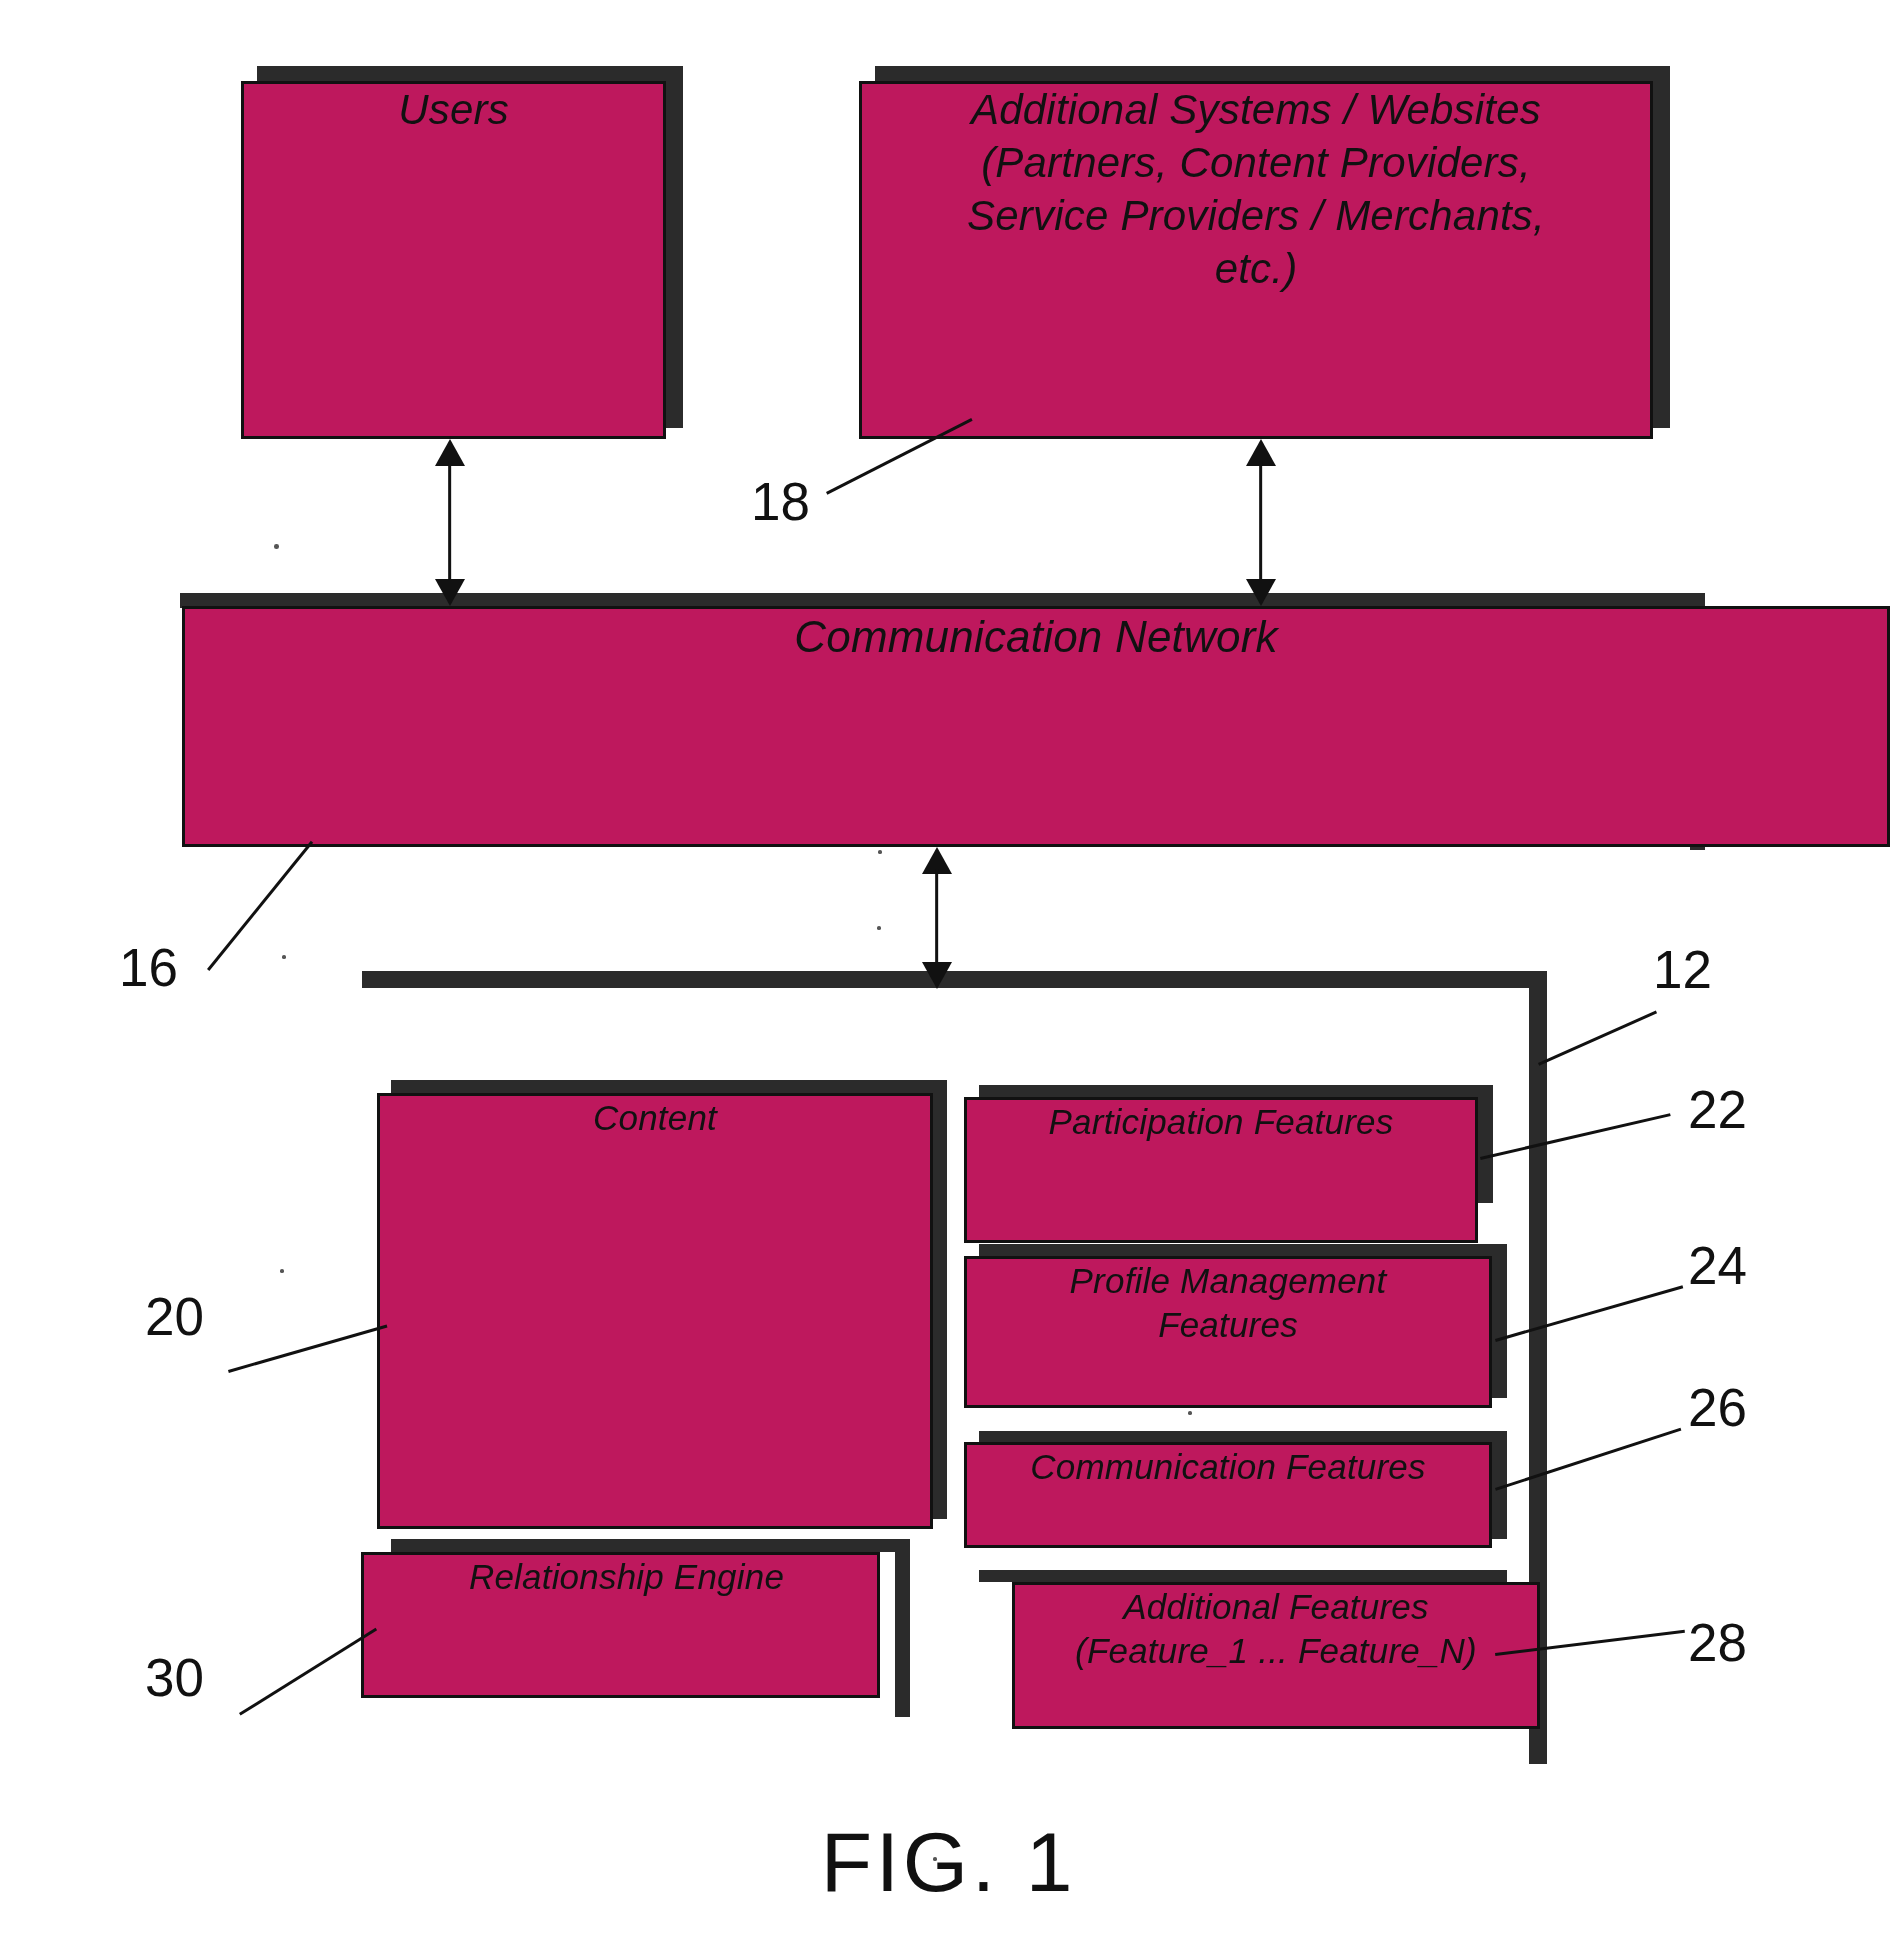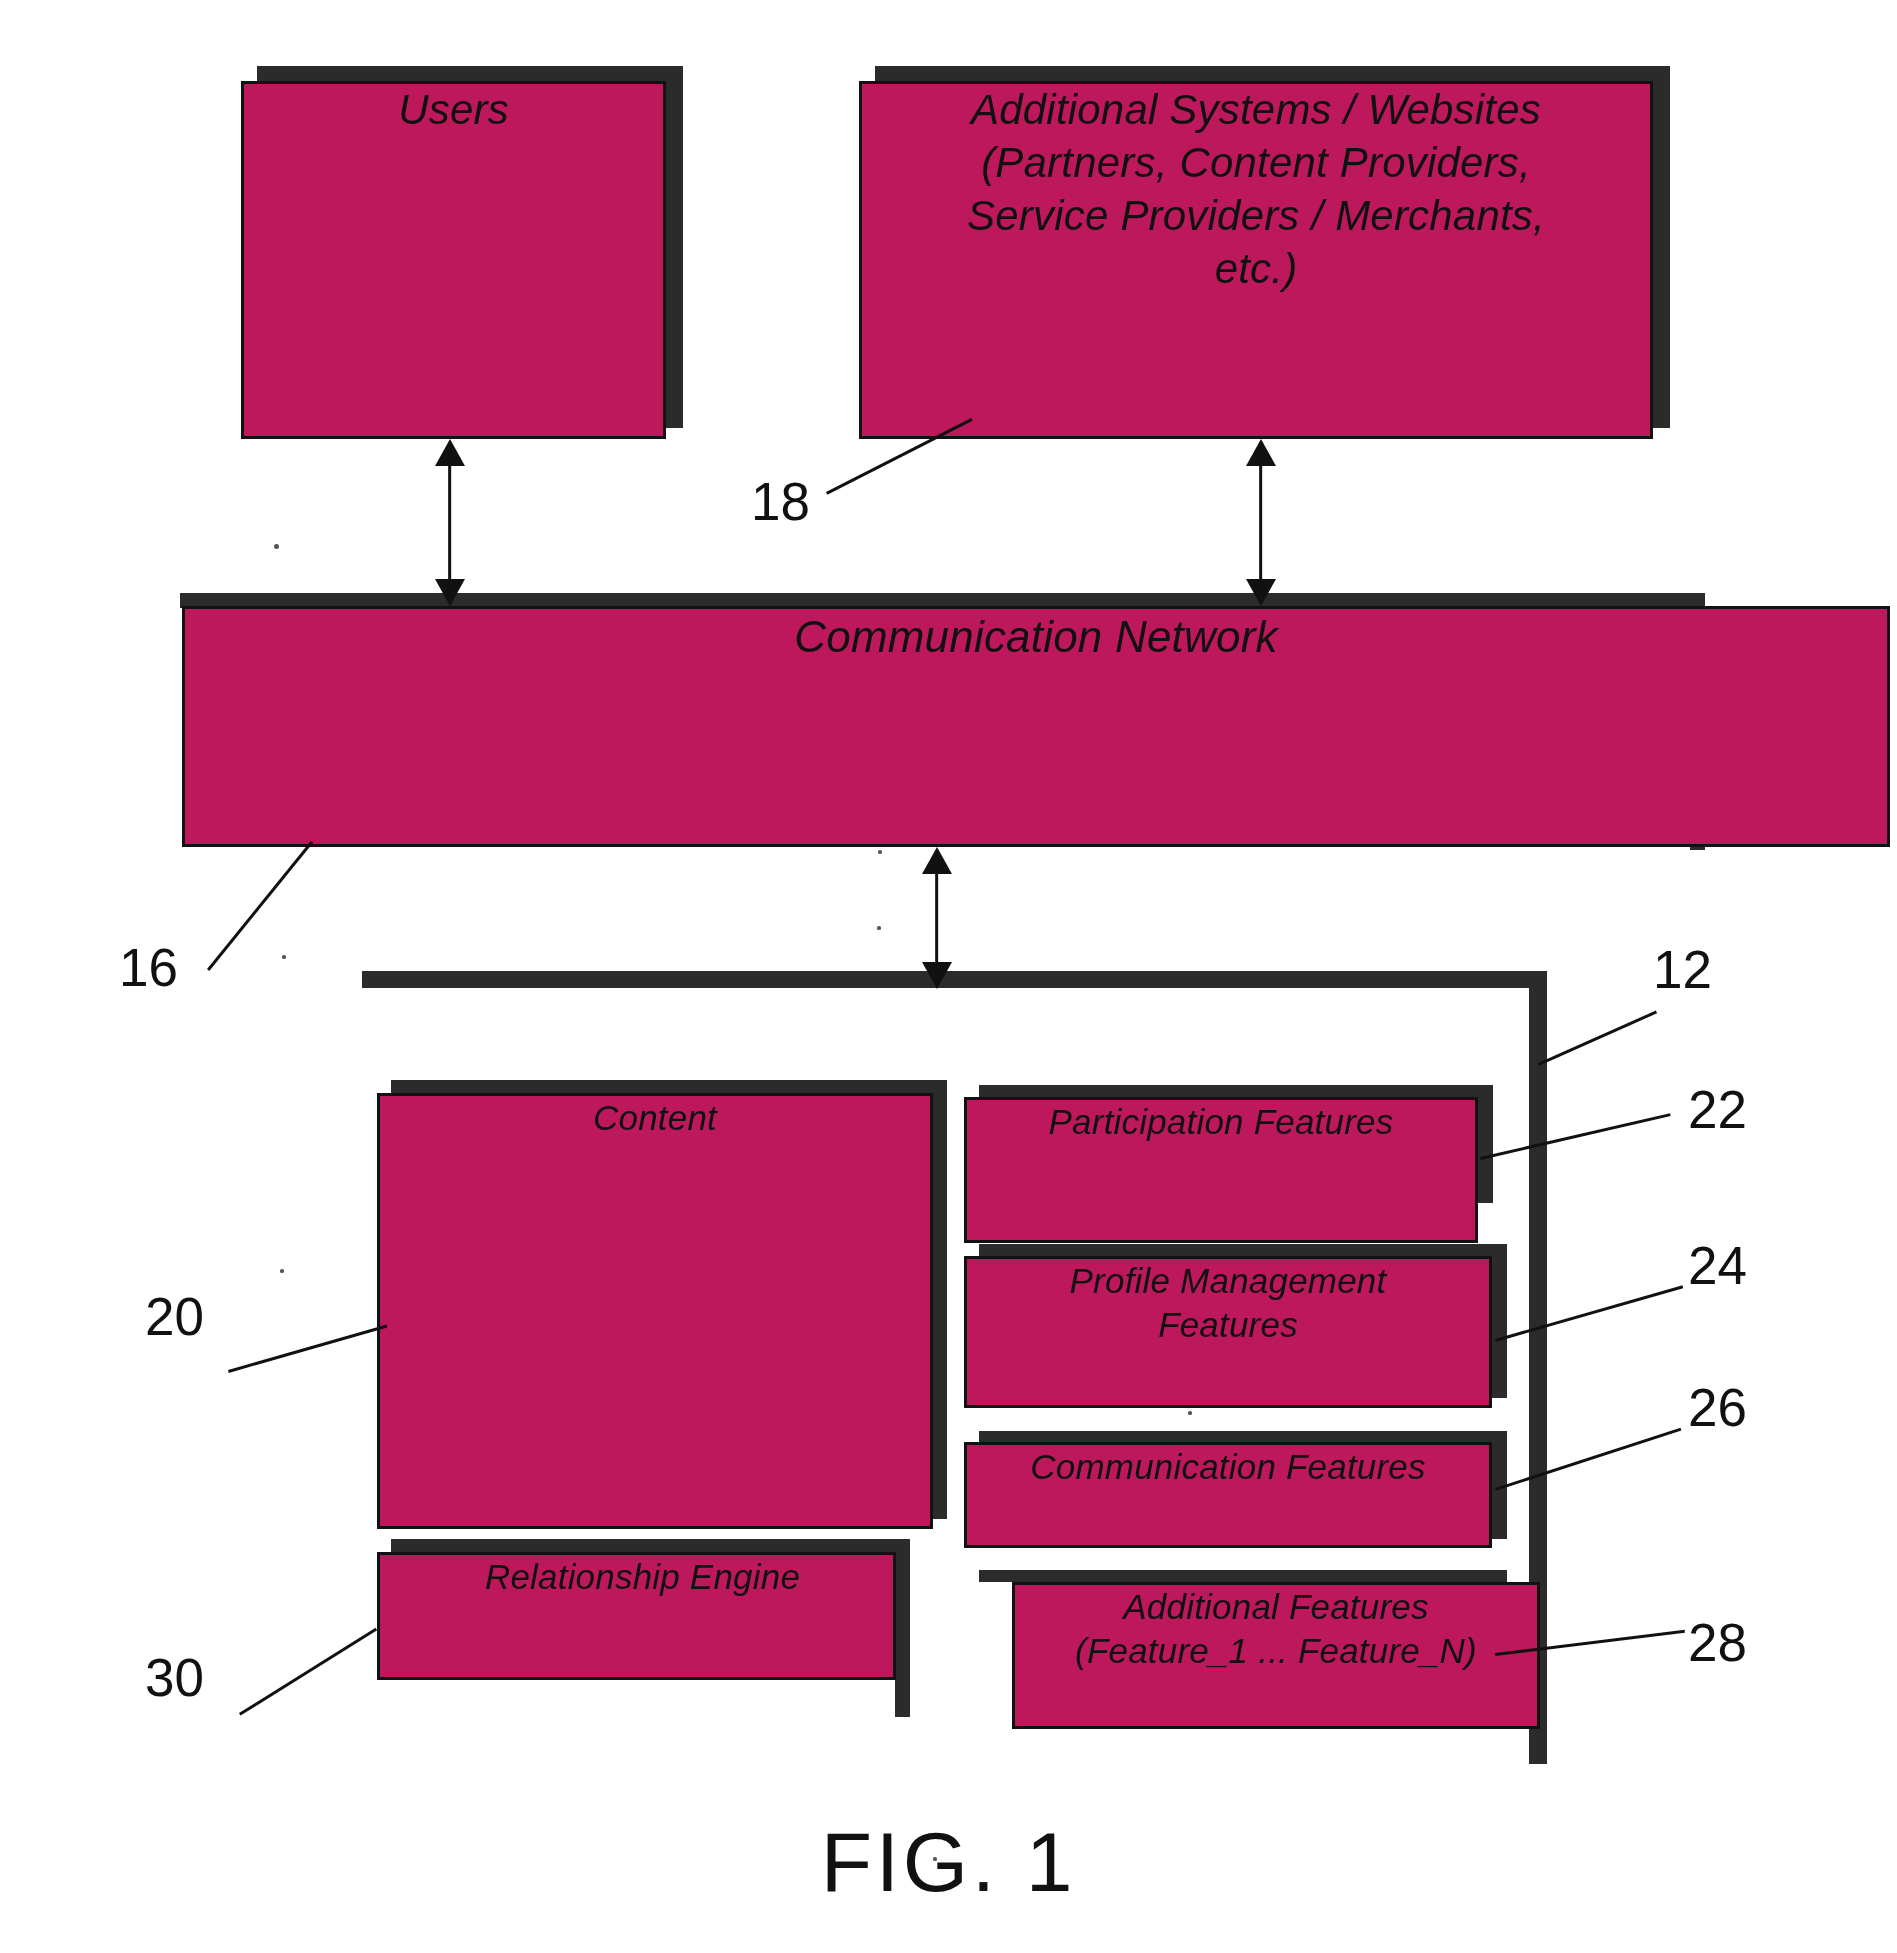--- a/index.html
+++ b/index.html
@@ -171,21 +171,21 @@
   <div class="shadow" style="left:932px; top:1080px; width:14.7px; height:439px;"></div>
   <div class="pbox" style="left:377px; top:1093px; width:556px; height:436px;">
     <span class="label">Content</span>
   </div>
 
   <div class="refnum" style="left:145px; top:1286px;">20</div>
   <div class="leader" style="left:228px; top:1370px; width:165px; transform:rotate(-16deg);"></div>
 
   <div class="shadow" style="left:391px; top:1539px; width:519px; height:13px;"></div>
   <div class="shadow" style="left:895px; top:1539px; width:14.7px; height:178px;"></div>
-  <div class="pbox" style="left:377px; top:1552px; width:519px; height:128px;padding-left:12px;">
+  <div class="pbox" style="left:361px; top:1552px; width:519px; height:146px;padding-left:12px;">
     <span class="label">Relationship Engine</span>
   </div>
 
   <div class="refnum" style="left:145px; top:1647px;">30</div>
   <div class="leader" style="left:239px; top:1713px; width:161px; transform:rotate(-32deg);"></div>
 
   <div class="shadow" style="left:979px; top:1085px; width:514px; height:12px;"></div>
   <div class="shadow" style="left:1478px; top:1085px; width:14.7px; height:118px;"></div>
   <div class="pbox" style="left:964px; top:1097px; width:514px; height:146px;">
     <span class="label">Participation Features</span>

